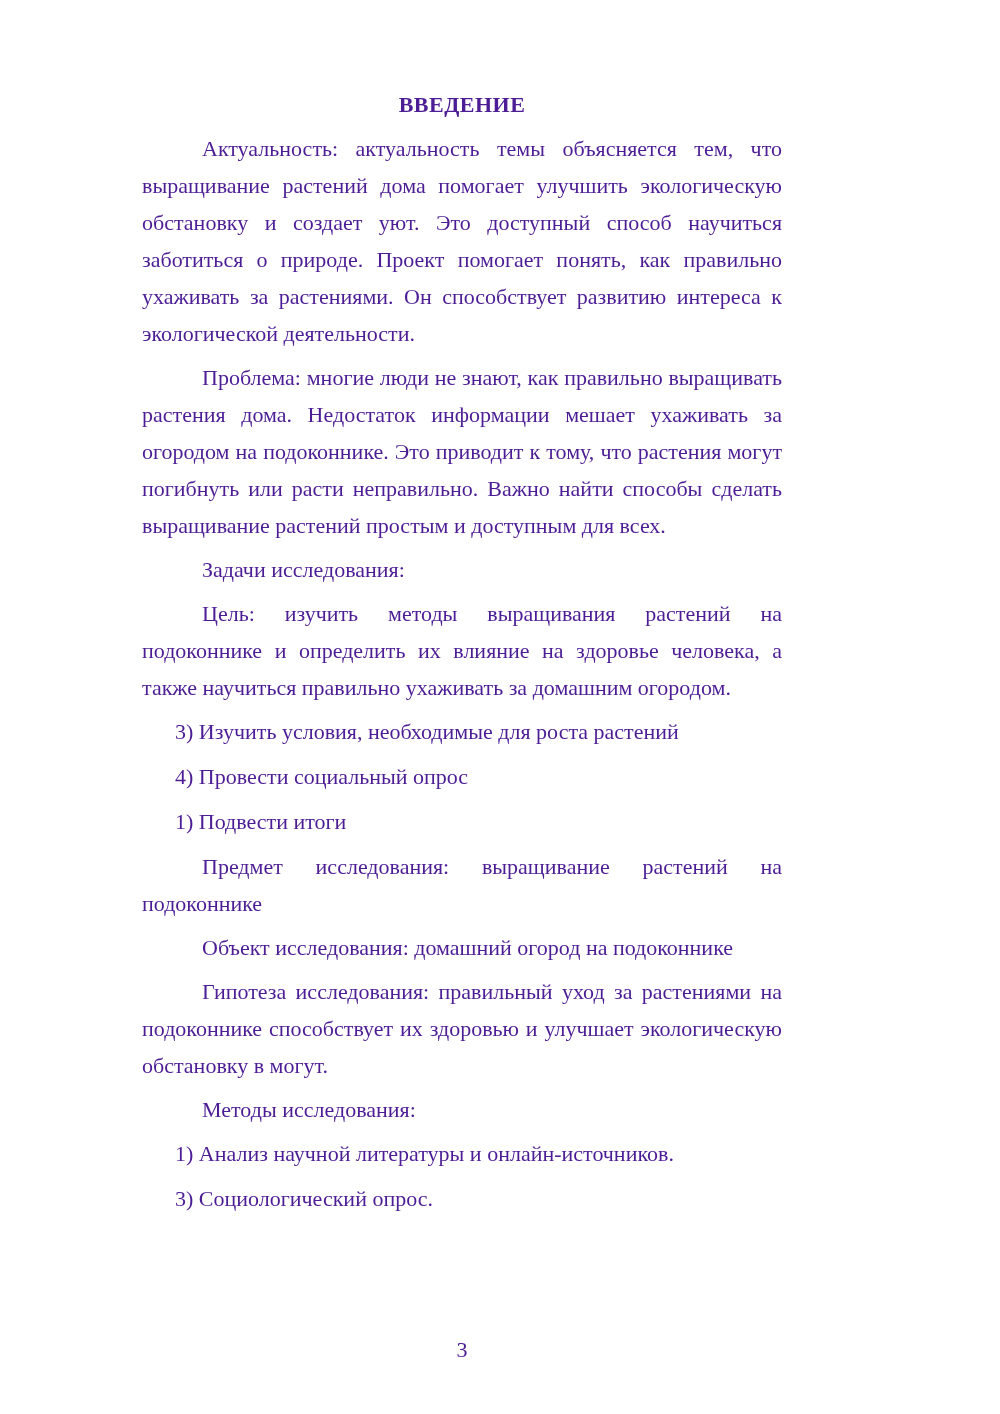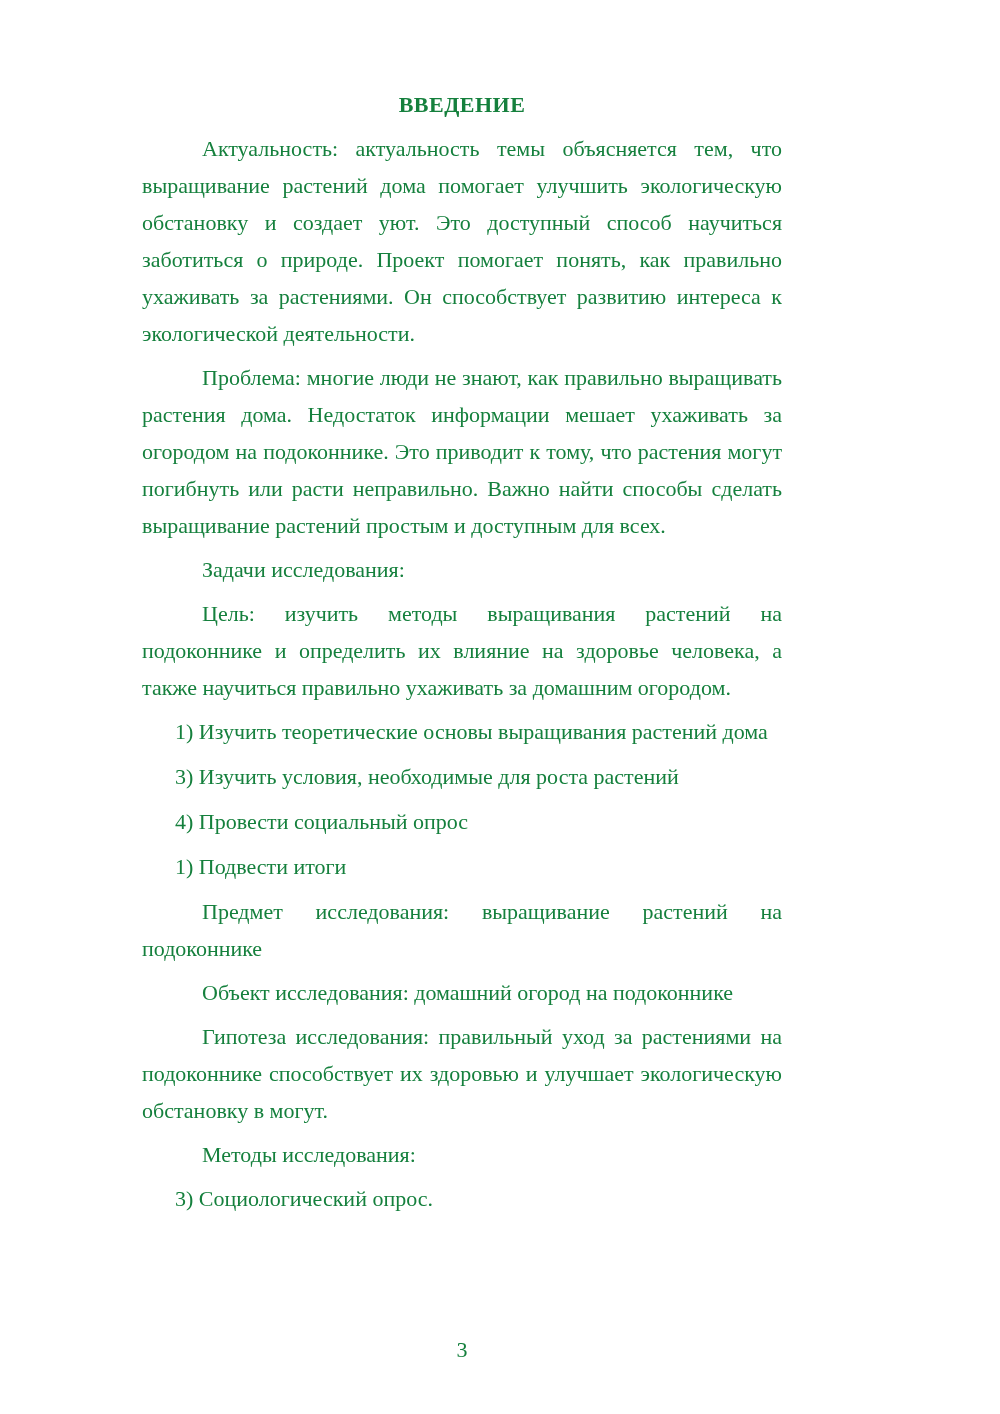--- a/index.html
+++ b/index.html
@@ -10,21 +10,21 @@
   .page {
     position: relative;
     width: 856px;
     height: 1414px;
     box-sizing: border-box;
     padding: 86px 74px 40px 142px;
     background: #ffffff;
     font-family: "Liberation Serif", "DejaVu Serif", serif;
     font-size: 22px;
     line-height: 37px;
-    color: #15803d;
+    color: #4c1d95;
     overflow: hidden;
   }
   .doc-title {
     font-size: 22px;
     font-weight: bold;
     text-align: center;
     margin: 0 0 7px 0;
     letter-spacing: 0.5px;
   }
   .para {
@@ -53,30 +53,30 @@
   <h1 class="doc-title">ВВЕДЕНИЕ</h1>
 
   <p class="para">Актуальность: актуальность темы объясняется тем, что выращивание растений дома помогает улучшить экологическую обстановку и создает уют. Это доступный способ научиться заботиться о природе. Проект помогает понять, как правильно ухаживать за растениями. Он способствует развитию интереса к экологической деятельности.</p>
 
   <p class="para">Проблема: многие люди не знают, как правильно выращивать растения дома. Недостаток информации мешает ухаживать за огородом на подоконнике. Это приводит к тому, что растения могут погибнуть или расти неправильно. Важно найти способы сделать выращивание растений простым и доступным для всех.</p>
 
   <p class="para">Задачи исследования:</p>
 
   <p class="para">Цель: изучить методы выращивания растений на подоконнике и определить их влияние на здоровье человека, а также научиться правильно ухаживать за домашним огородом.</p>
 
-  <p class="list-item">1) Изучить теоретические основы выращивания растений дома</p>
   <p class="list-item">3) Изучить условия, необходимые для роста растений</p>
   <p class="list-item">4) Провести социальный опрос</p>
   <p class="list-item">1) Подвести итоги</p>
 
   <p class="para">Предмет исследования: выращивание растений на подоконнике</p>
 
   <p class="para">Объект исследования: домашний огород на подоконнике</p>
 
   <p class="para">Гипотеза исследования: правильный уход за растениями на подоконнике способствует их здоровью и улучшает экологическую обстановку в могут.</p>
 
   <p class="para">Методы исследования:</p>
 
+  <p class="list-item">1) Анализ научной литературы и онлайн-источников.</p>
   <p class="list-item">3) Социологический опрос.</p>
 
   <div class="page-number">3</div>
 
 </div>
 
 </body></html>

